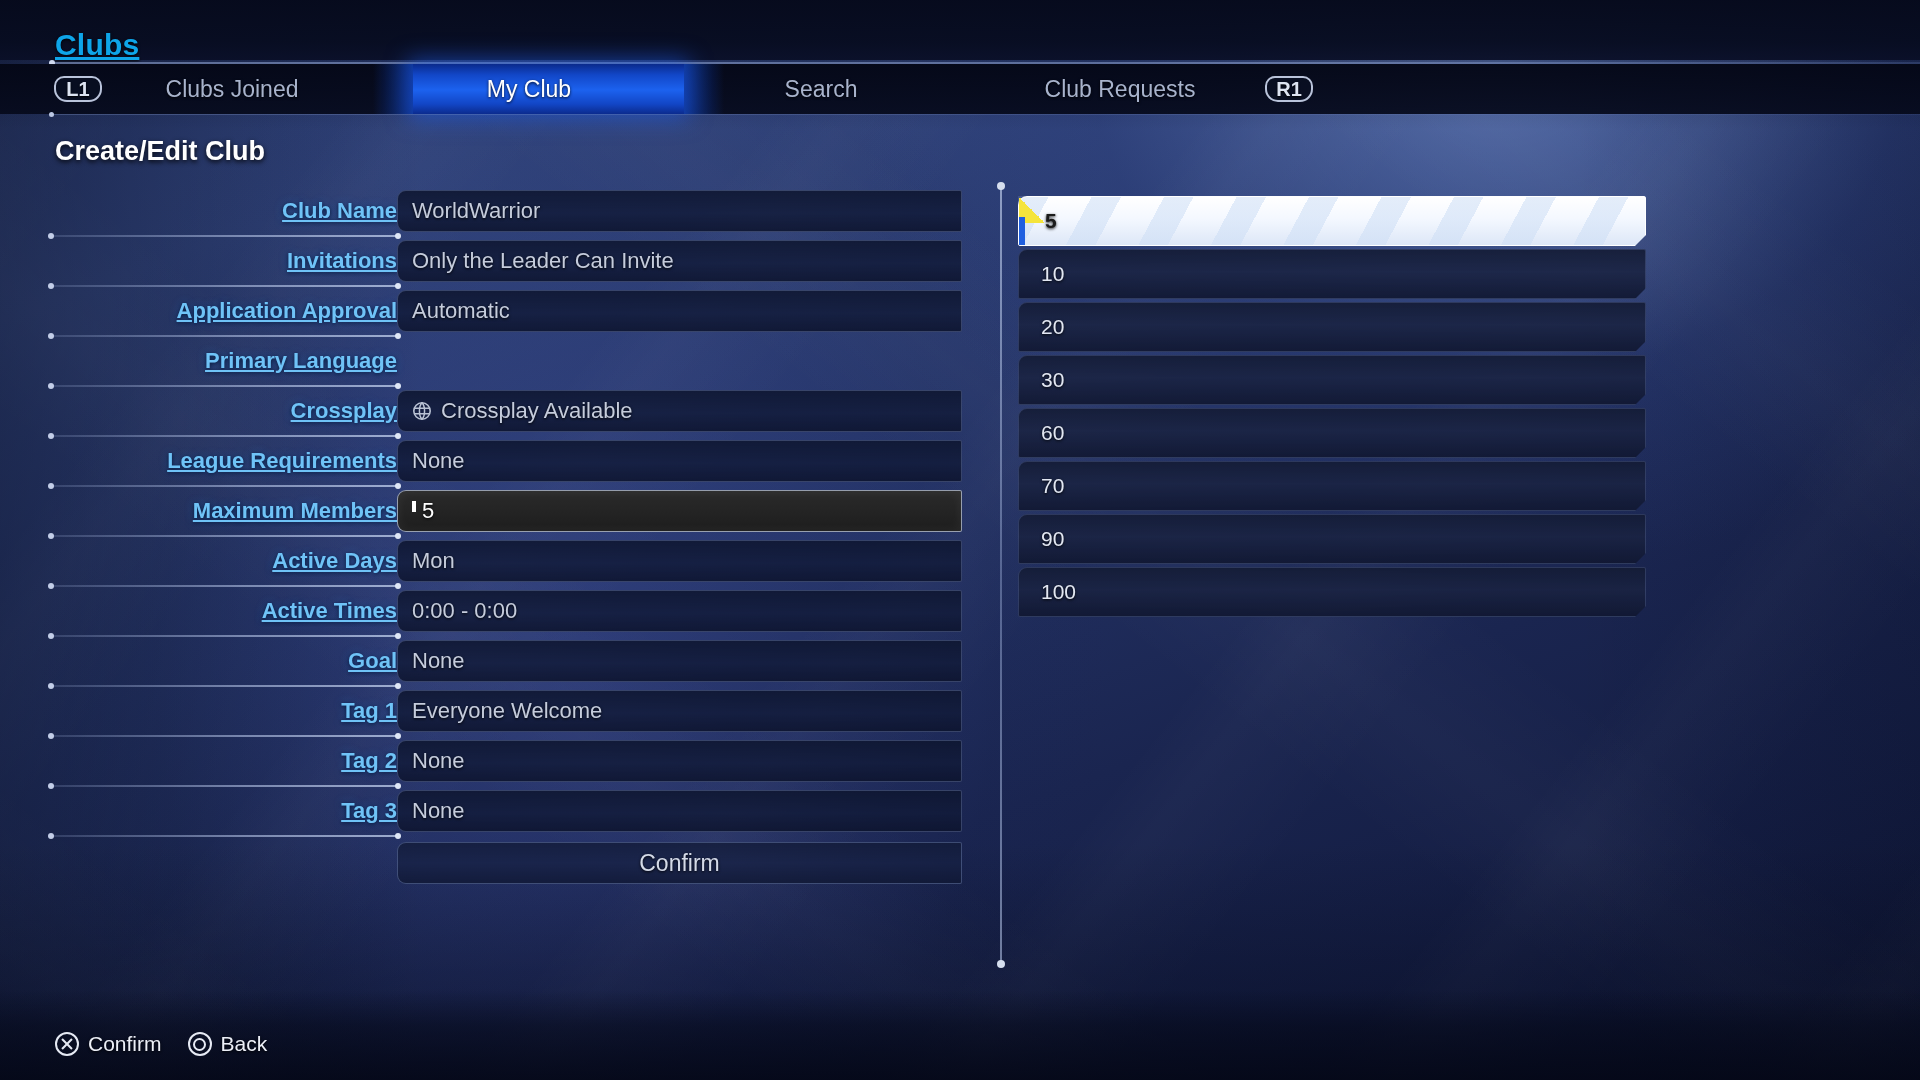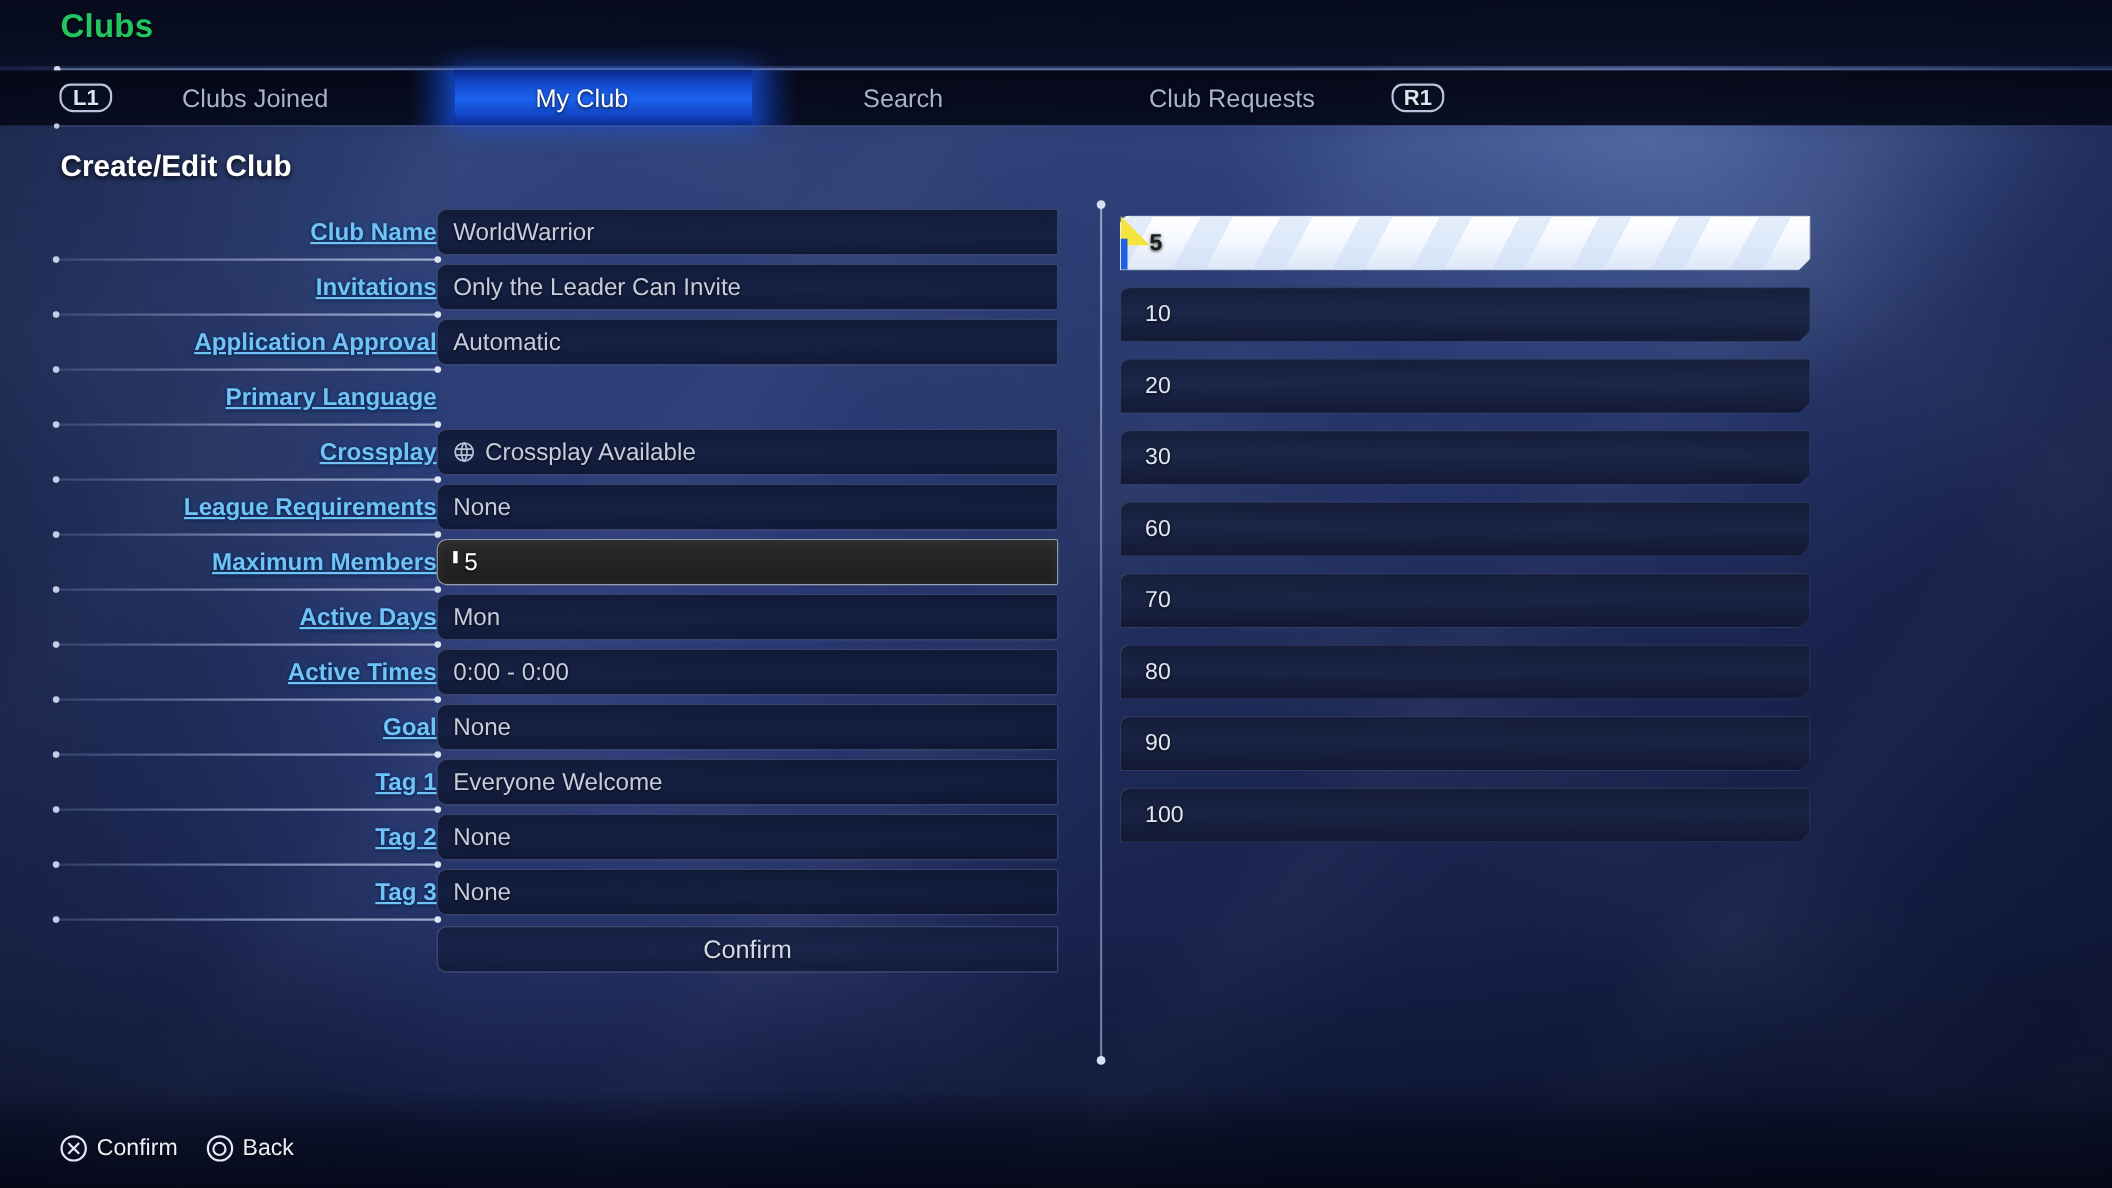--- a/index.html
+++ b/index.html
@@ -43,24 +43,25 @@
       linear-gradient(to bottom, rgba(4,8,24,0.55) 0%, rgba(4,8,24,0.0) 12%, rgba(4,8,24,0.0) 78%, rgba(4,8,24,0.45) 100%),
       linear-gradient(to right, rgba(4,8,24,0.40) 0%, rgba(4,8,24,0.0) 22%, rgba(4,8,24,0.0) 82%, rgba(4,8,24,0.18) 100%);
   }
 
   
   #header-band {
     position:absolute; left:0; top:0; width:1920px; height:60px;
     background:linear-gradient(to bottom, rgba(6,10,28,0.97) 0%, rgba(7,12,32,0.95) 70%, rgba(9,14,38,0.92) 100%);
   }
   #page-title-text {
-    position:absolute; left:55px; top:8px;
-    font-size:30px; font-weight:bold; color:#22c55e;
+    position:absolute; left:55px; top:28px;
+    font-size:30px; font-weight:bold; color:#0ea5e9;
     letter-spacing:0.2px;
     text-shadow:0 1px 3px rgba(0,0,0,0.9);
+    text-decoration:underline;
   }
   #title-underline {
     position:absolute; left:52px; top:62px; width:1868px; height:2px;
     background:linear-gradient(to right, rgba(150,170,215,0.55) 0%, rgba(160,180,225,0.45) 65%, rgba(120,145,200,0.2) 100%);
   }
   #title-underline-dot {
     position:absolute; left:49px; top:60px; width:6px; height:6px; border-radius:50%;
     background:#cfd9f0;
   }
 
@@ -207,21 +208,21 @@
     display:flex; align-items:center;
     padding-left:22px;
     font-size:21px; color:#e2e7f2;
     background:linear-gradient(to bottom, rgba(20,28,54,0.92) 0%, rgba(26,35,66,0.88) 45%, rgba(17,24,50,0.93) 100%);
     border:1px solid rgba(110,130,185,0.30);
     border-radius:9px 2px 9px 2px;
     clip-path:polygon(0 0, 100% 0, 100% calc(100% - 11px), calc(100% - 11px) 100%, 0 100%);
     text-shadow:0 1px 3px rgba(0,0,0,0.9);
     margin-top:0;
   }
-  .option-item + .option-item { margin-top:15px; }
+  .option-item + .option-item { margin-top:3px; }
   .option-item.highlighted {
     background:
       repeating-linear-gradient(118deg,
         rgba(205,222,245,0.55) 0px,
         rgba(205,222,245,0.55) 26px,
         rgba(255,255,255,0.0) 26px,
         rgba(255,255,255,0.0) 64px),
       linear-gradient(to bottom, #ffffff 0%, #f4f8ff 45%, #dde7f7 100%);
     border:1px solid #ffffff;
     color:#1b1b1b;
@@ -422,23 +423,20 @@
     <div class="option-item">
       <span>30</span>
     </div>
     <div class="option-item">
       <span>60</span>
     </div>
     <div class="option-item">
       <span>70</span>
     </div>
     <div class="option-item">
-      <span>80</span>
-    </div>
-    <div class="option-item">
       <span>90</span>
     </div>
     <div class="option-item">
       <span>100</span>
     </div>
   </div>
 
 <div id="footer-band"></div>
 <div id="footer">
     <div class="prompt">

